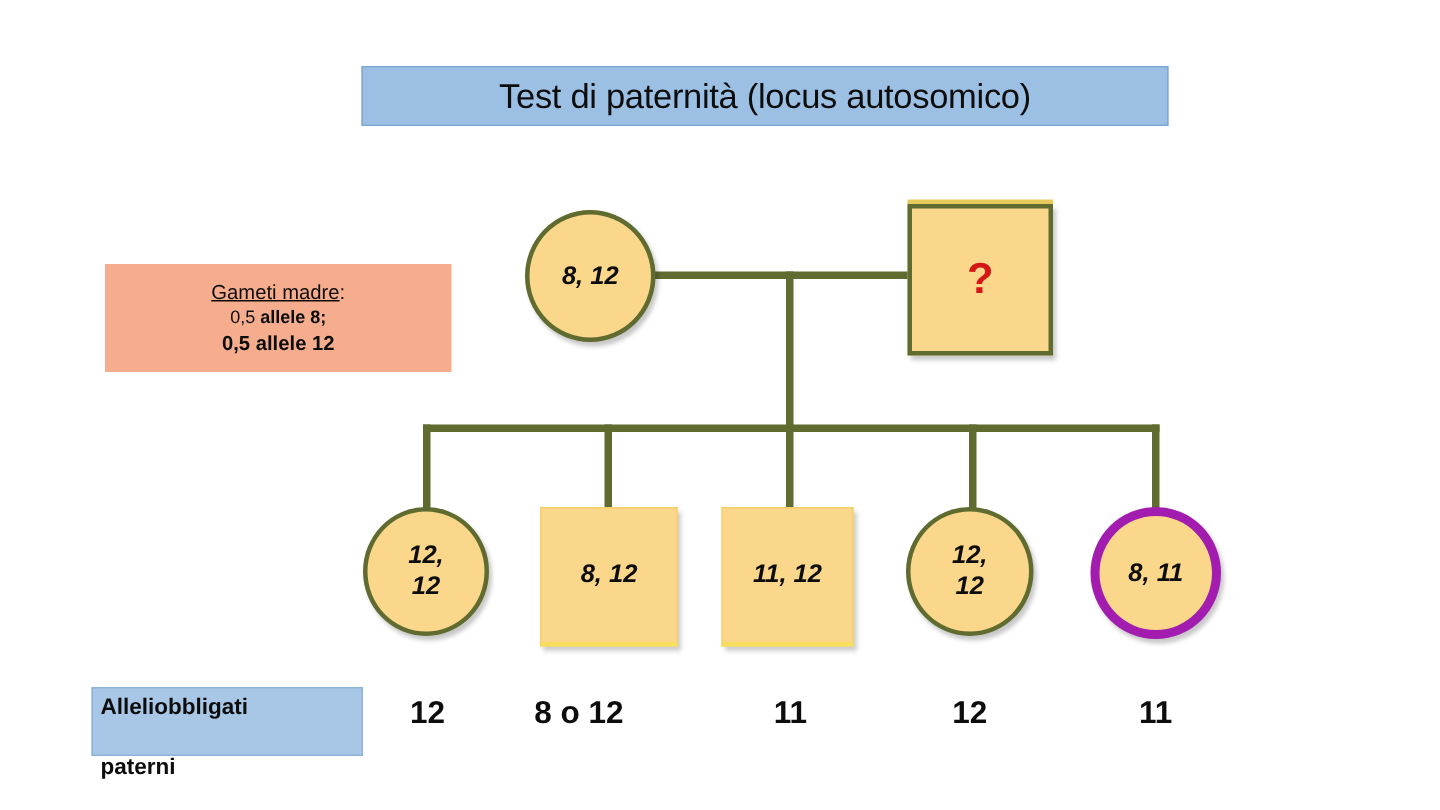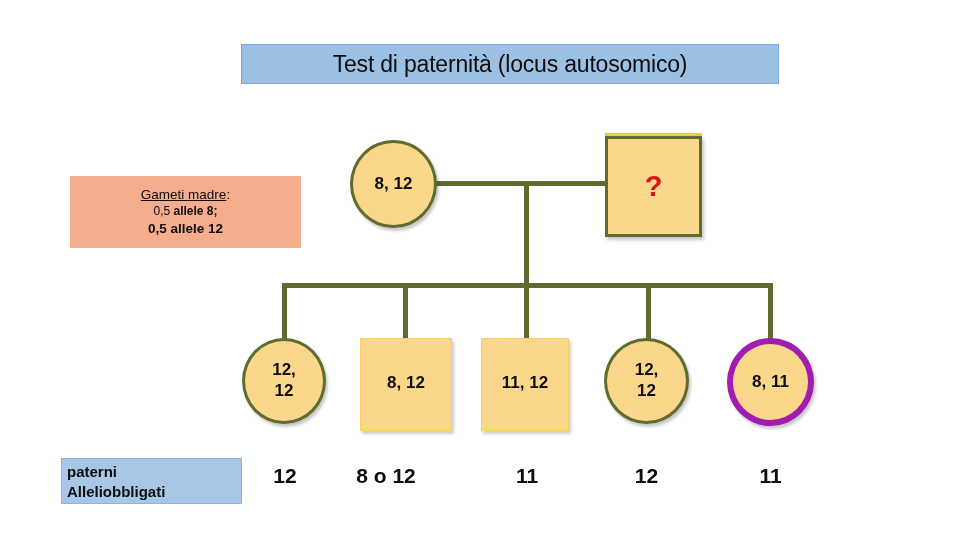--- a/index.html
+++ b/index.html
@@ -82,21 +82,21 @@
   }
   .sym.pale{
     border:6px solid #a21caf;
     box-shadow:2px 3px 3px rgba(0,0,0,0.22);
   }
   .sym.childsq{
     border:1px solid #F5D06A;
     border-bottom:3px solid #F7DE5C;
     box-shadow:2px 3px 3px rgba(0,0,0,0.20);
   }
-  .sym .txt{line-height:1.22;}
+  .sym .txt{line-height:1.22;font-style:italic;}
 
   
   .father-strip{
     position:absolute;background:#E8C95B;height:3px;
   }
 
   .qmark{color:#D41616;font-size:29px;font-weight:bold;line-height:1;}
 
   
   .allele{
@@ -114,22 +114,22 @@
     <span>Test di paternità (locus autosomico)</span>
   </div>
 
   <div class="note-salmon">
     <div class="l1"><u>Gameti madre</u><span>:</span></div>
     <div class="l2"><span>0,5 </span><b>allele 8;</b></div>
     <div class="l3">0,5 allele 12</div>
   </div>
 
   <div class="note-blue">
+    <div class="line j"><span>Alleli</span><span>obbligati</span></div>
     <div class="line">paterni</div>
-    <div class="line j"><span>Alleli</span><span>obbligati</span></div>
   </div>
 
   <div class="line-h" style="left:433px;top:181px;width:176px;height:5px;"></div>
 
   <div class="line-v" style="left:524px;top:181px;width:5px;height:107px;"></div>
 
   <div class="line-h" style="left:282px;top:283px;width:491px;height:5px;"></div>
 
   <div class="line-v" style="left:282px;top:283px;width:5px;height:56px;"></div>
   <div class="line-v" style="left:403px;top:283px;width:5px;height:56px;"></div>

